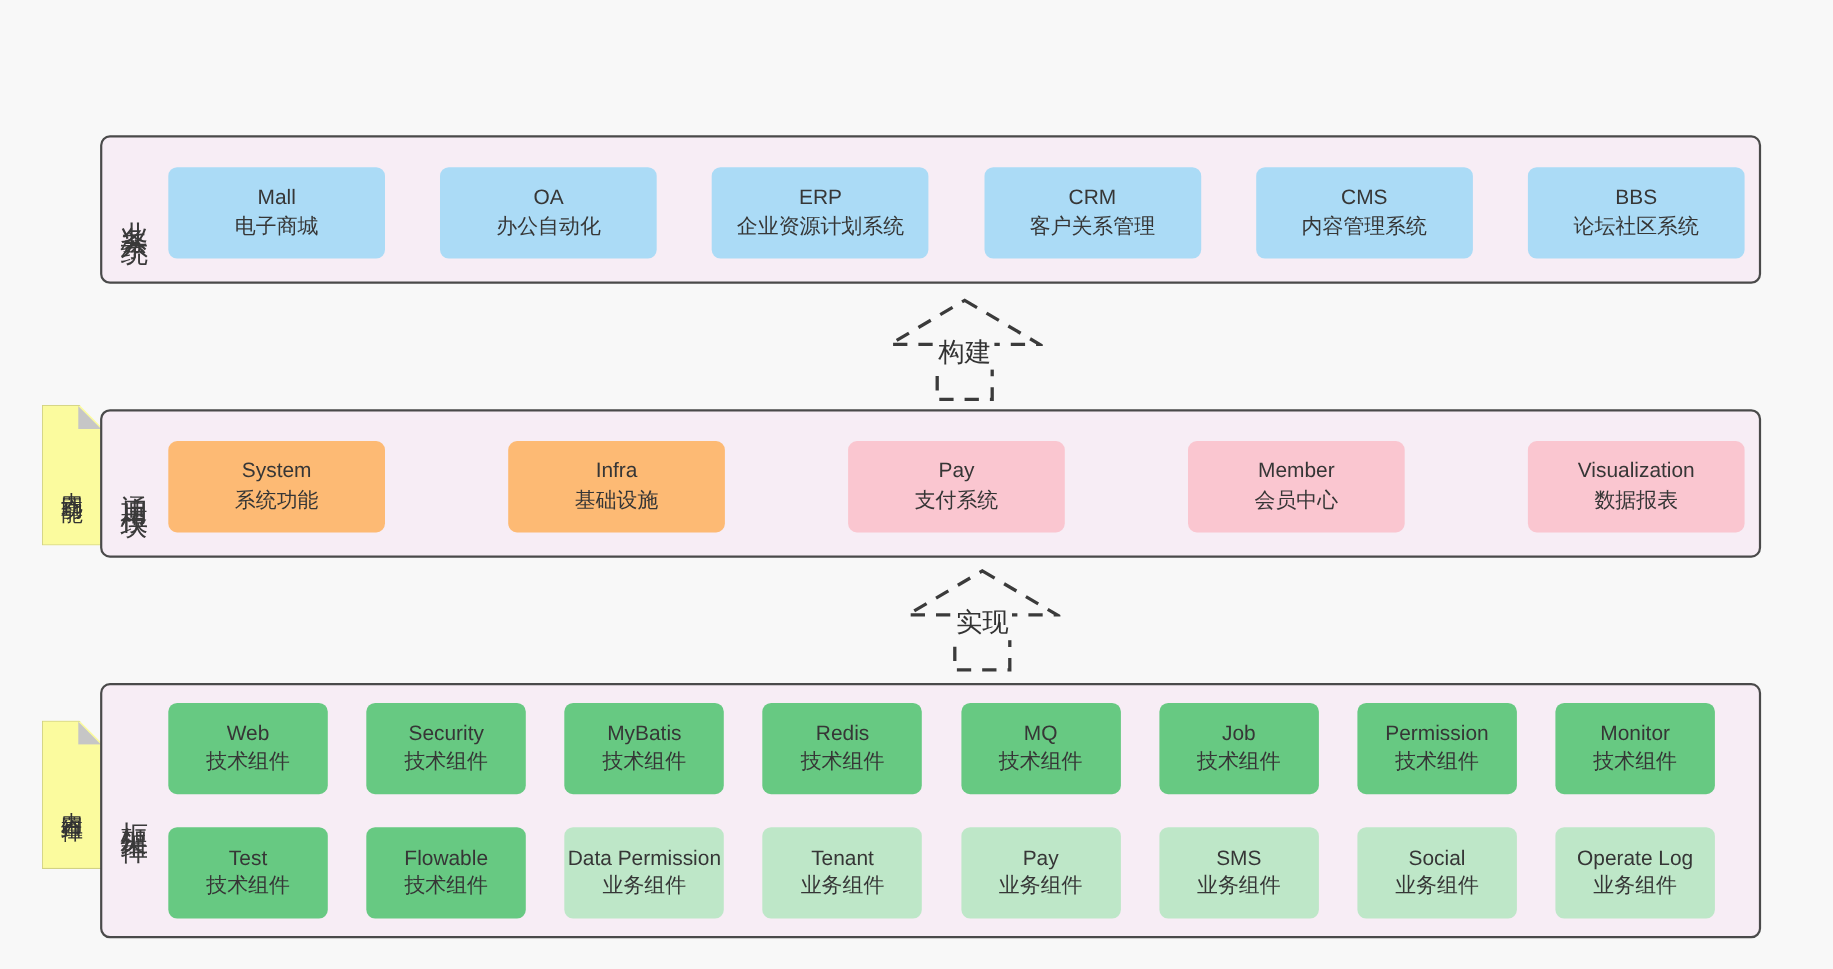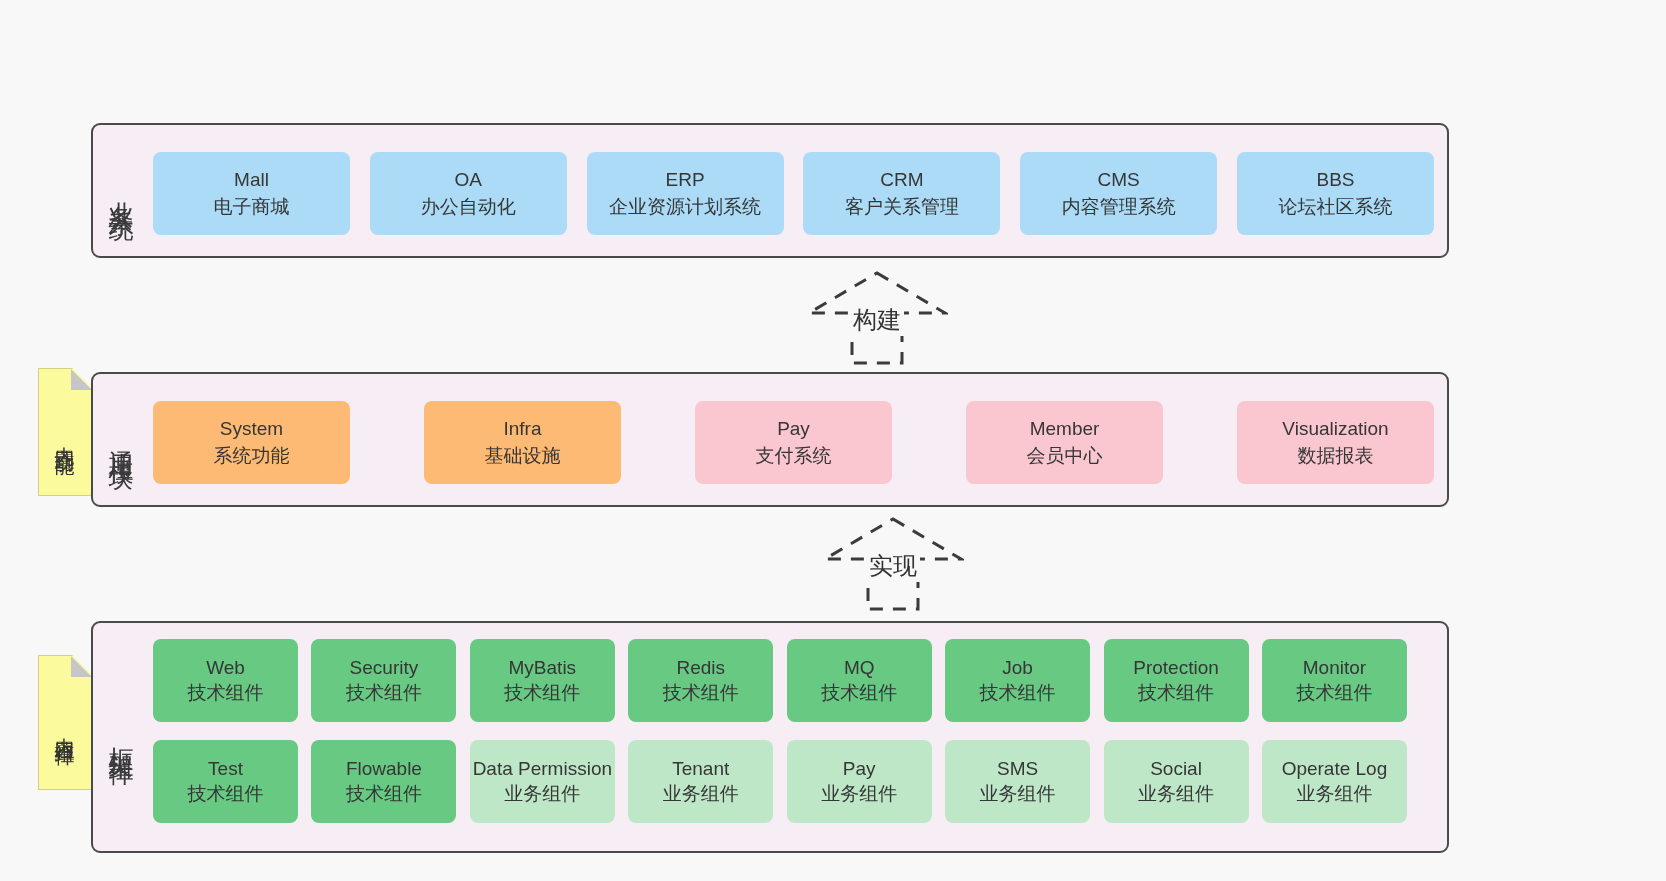--- a/index.html
+++ b/index.html
@@ -3,21 +3,21 @@
 <meta charset="utf-8">
 <style>
   html,body{margin:0;padding:0;}
   body{
     width:1666px;height:881px;position:relative;overflow:hidden;
     background:#f8f8f8;
     font-family:"Liberation Sans","DejaVu Sans",sans-serif;
     color:#3a3a3a;
   }
   .panel{
-    position:absolute;left:91px;width:1358px;box-sizing:border-box;
+    position:absolute;left:91px;width:1510px;box-sizing:border-box;
     background:#f7edf5;border:2px solid #4a4a4a;border-radius:9px;
     z-index:2;
   }
   .panel-1{top:123px;height:135px;}
   .panel-2{top:372px;height:135px;}
   .panel-3{top:621px;height:232px;}
   .panel-label{
     position:absolute;left:12px;top:0;bottom:0;width:34px;
     display:flex;align-items:center;justify-content:center;
     writing-mode:vertical-rl;text-orientation:upright;
@@ -28,21 +28,21 @@
     display:flex;justify-content:space-between;
   }
   .box{
     box-sizing:border-box;border-radius:8px;
     display:flex;flex-direction:column;align-items:center;justify-content:center;
     text-align:center;font-size:19px;line-height:1.42;color:#363636;
     width:197px;height:83px;
   }
   .panel-3 .grid{
     position:absolute;left:60px;right:40px;top:16px;
-    display:flex;flex-direction:column;gap:18px;
+    display:flex;flex-direction:column;gap:30px;
   }
   .panel-3 .grid-row{display:flex;justify-content:space-between;}
   .panel-3 .box{width:145px;height:83px;line-height:1.28;}
   .blue{background:#abdbf6;}
   .red{background:#fdba74;}
   .pink{background:#fac6d0;}
   .green{background:#67c982;}
   .lightgreen{background:#bee7c8;}
   .note{
     position:absolute;left:38px;width:55px;box-sizing:border-box;
@@ -173,21 +173,21 @@
       </div>
       <div class="box green">
         <span>MQ</span>
         <span>技术组件</span>
       </div>
       <div class="box green">
         <span>Job</span>
         <span>技术组件</span>
       </div>
       <div class="box green">
-        <span>Protection</span>
+        <span>Permission</span>
         <span>技术组件</span>
       </div>
       <div class="box green">
         <span>Monitor</span>
         <span>技术组件</span>
       </div>
     </div>
     <div class="grid-row">
       <div class="box green">
         <span>Test</span>

